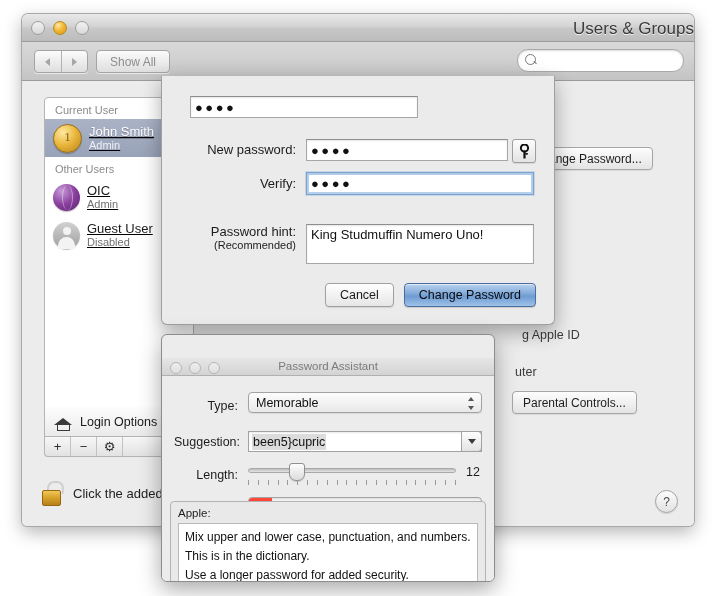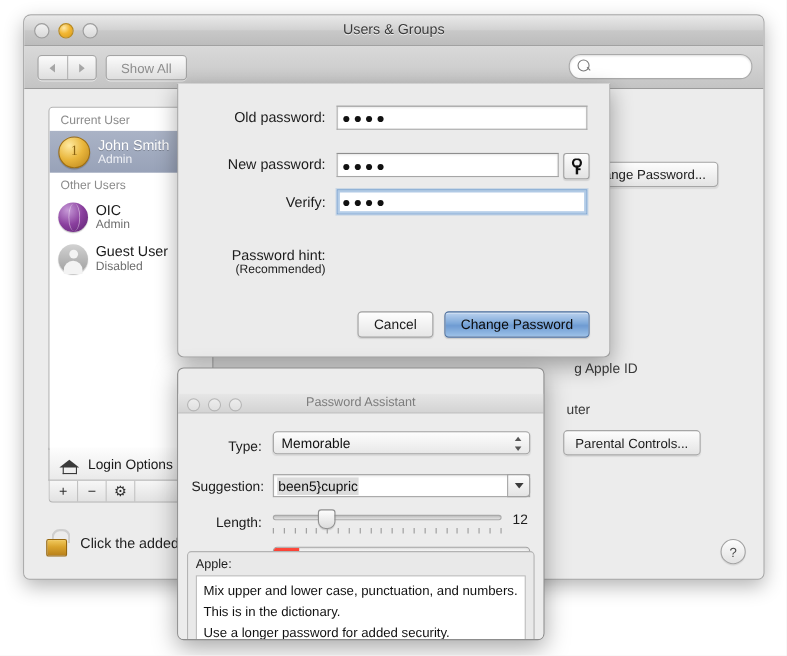--- a/index.html
+++ b/index.html
@@ -23,22 +23,22 @@
     position:relative;height:27px;
     background:linear-gradient(to bottom,#e9e9e9 0%,#d2d2d2 48%,#c8c8c8 52%,#bcbcbc 100%);
     border-bottom:1px solid #9a9a9a;
   }
   .lights{position:absolute;left:9px;top:7px;display:flex;gap:8px;}
   .light{width:12px;height:12px;border-radius:50%;border:1px solid #9e9e9e;
     background:linear-gradient(to bottom,#f2f2f2,#d8d8d8);}
   .light.amber{border:1px solid #b98b23;
     background:radial-gradient(circle at 35% 28%,#ffe9a8 0%,#f2b733 45%,#d79919 100%);}
   .wtitle{
-    position:absolute;left:0;right:0;top:5px;text-align:center;
-    font-size:13px;color:#3a3a3a;font-weight:500;
+    position:absolute;left:0;right:0;top:5px;text-align:right;
+    font-size:17px;color:#3a3a3a;font-weight:500;
     text-shadow:0 1px 0 rgba(255,255,255,.75);
   }
   .toolbar{
     position:relative;height:38px;
     background:linear-gradient(to bottom,#d9d9d9 0%,#cfcfcf 50%,#c4c4c4 100%);
     border-bottom:1px solid #9b9b9b;
   }
   .navseg{
     position:absolute;left:12px;top:8px;height:21px;width:52px;display:flex;
     border:1px solid #a4a4a4;border-radius:4px;overflow:hidden;
@@ -73,21 +73,21 @@
   }
   .content{position:relative;height:446px;background:#ececec;}
 
   
   .sidebar{
     position:absolute;left:22px;top:16px;width:148px;height:310px;
     background:#fff;border:1px solid #b4b4b4;border-radius:4px 4px 0 0;
     overflow:hidden;
   }
   .grp{font-size:11px;color:#8b8b8b;padding:6px 0 3px 10px;}
-  .urow{display:flex;align-items:center;height:38px;padding-left:8px;gap:7px;}
+  .urow{display:flex;align-items:center;height:38px;padding-left:8px;gap:7px;text-decoration:underline;}
   .urow.sel{background:linear-gradient(to bottom,#aab3c6,#98a2b8);}
   .uico{width:27px;height:27px;border-radius:50%;flex:0 0 27px;position:relative;
     box-shadow:0 1px 1px rgba(0,0,0,.25);}
   .uico.coin{background:radial-gradient(circle at 33% 27%,#ffeaa0 0%,#e9b63c 48%,#b8821a 100%);
     border:1px solid #9d6e13;}
   .uico.coin:after{content:"1";position:absolute;left:0;right:0;top:4px;text-align:center;
     font-size:13px;color:#8a6210;font-family:"Liberation Serif",serif;}
   .uico.ball{background:radial-gradient(circle at 32% 26%,#c79bd8 0%,#8a3f9e 50%,#5c2270 100%);}
   .uico.ball:after{content:"";position:absolute;left:9px;top:1px;width:9px;height:25px;
     border-radius:50%;border:1px solid rgba(255,255,255,.45);border-top:none;border-bottom:none;}
@@ -351,21 +351,20 @@
         <span>Click the added t</span>
       </div>
 
       <div class="helpbtn">?</div>
     </div>
   </div>
 
   <div class="sheet">
 
     <div class="frow" style="left:18px;top:20px;width:356px;">
-      <div class="flabel" style="width:116px;line-height:22px;">Old password:</div>
       <div class="tfield" style="margin-left:10px;width:228px;height:22px;">
         <span class="dots">●●●●</span>
       </div>
     </div>
 
     <div class="frow" style="left:18px;top:63px;width:356px;">
       <div class="flabel" style="width:116px;line-height:22px;">New password:</div>
       <div class="tfield" style="margin-left:10px;width:202px;height:22px;">
         <span class="dots">●●●●</span>
       </div>
@@ -383,20 +382,23 @@
       <div class="tfield focus" style="margin-left:10px;width:228px;height:23px;">
         <span class="dots">●●●●</span>
       </div>
     </div>
 
     <div class="frow" style="left:18px;top:148px;width:356px;">
       <div style="width:116px;">
         <div class="flabel">Password hint:</div>
         <div class="fsub">(Recommended)</div>
       </div>
+      <div class="tfield" style="margin-left:10px;width:228px;height:40px;align-items:flex-start;padding-top:2px;">
+        <span>King Studmuffin Numero Uno!</span>
+      </div>
     </div>
 
     <div class="btnrow">
       <div class="pbtn">Cancel</div>
       <div class="pbtn def">Change Password</div>
     </div>
   </div>
 
   <div class="pa">
     <div class="pabar">

